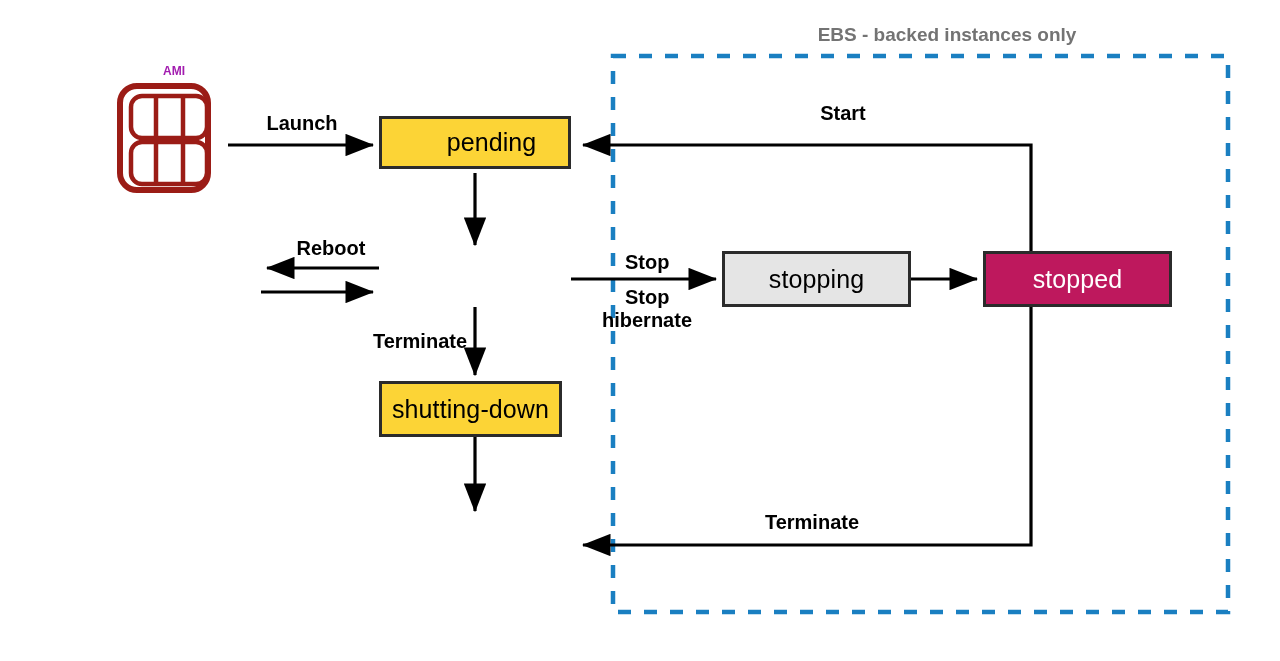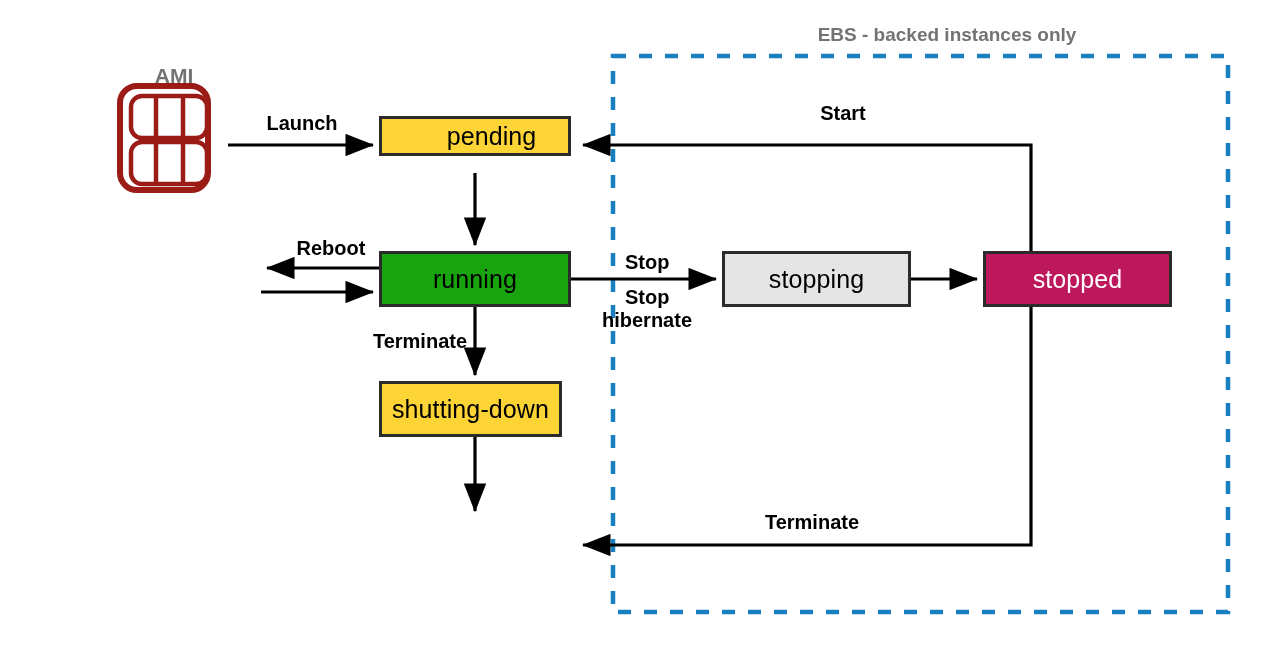--- a/index.html
+++ b/index.html
@@ -63,23 +63,23 @@
     white-space: nowrap;
     transform: translateX(-50%);
   }
 
   
   .ami-wrap {
     position: absolute;
   }
   .ami-label {
     position: absolute;
-    font-size: 21px;
+    font-size: 12px;
     font-weight: bold;
-    color: #737373;
+    color: #a21caf;
     white-space: nowrap;
     transform: translateX(-50%);
   }
 </style>
 </head>
 <body>
 
 <div id="canvas">
 
   <svg id="wire" viewBox="0 0 1280 661">
@@ -120,27 +120,24 @@
       <line x1="67" y1="14" x2="67" y2="56" stroke="#9b1c16" stroke-width="4.5"></line>
       <rect x="15" y="60" width="76" height="42" rx="11" ry="11" fill="none" stroke="#9b1c16" stroke-width="4.5"></rect>
       <line x1="40" y1="60" x2="40" y2="102" stroke="#9b1c16" stroke-width="4.5"></line>
       <line x1="67" y1="60" x2="67" y2="102" stroke="#9b1c16" stroke-width="4.5"></line>
     </svg>
   </div>
   <div class="ami-label" style="left:174px; top:64px;">AMI</div>
 
   <div class="region-caption" style="left:947px; top:24px; color:#737373;">EBS - backed instances only</div>
 
-  <div class="state-box dark-text" style="left:379px; top:116px; width:192px; height:40px; background:#fcd436;padding-left:33px;">
+  <div class="state-box dark-text" style="left:379px; top:116px; width:192px; height:53px; background:#fcd436;padding-left:33px;">
     <span>pending</span>
   </div>
 
-  <div class="state-box dark-text" style="left:379px; top:251px; width:192px; height:56px; background:#17a40e;">
-    <span>running</span>
-  </div>
 
 
   <div class="state-box dark-text" style="left:722px; top:251px; width:189px; height:56px; background:#e5e5e5;">
     <span>stopping</span>
   </div>
 
   <div class="state-box light-text" style="left:983px; top:251px; width:189px; height:56px; background:#be185d;">
     <span>stopped</span>
   </div>
 

